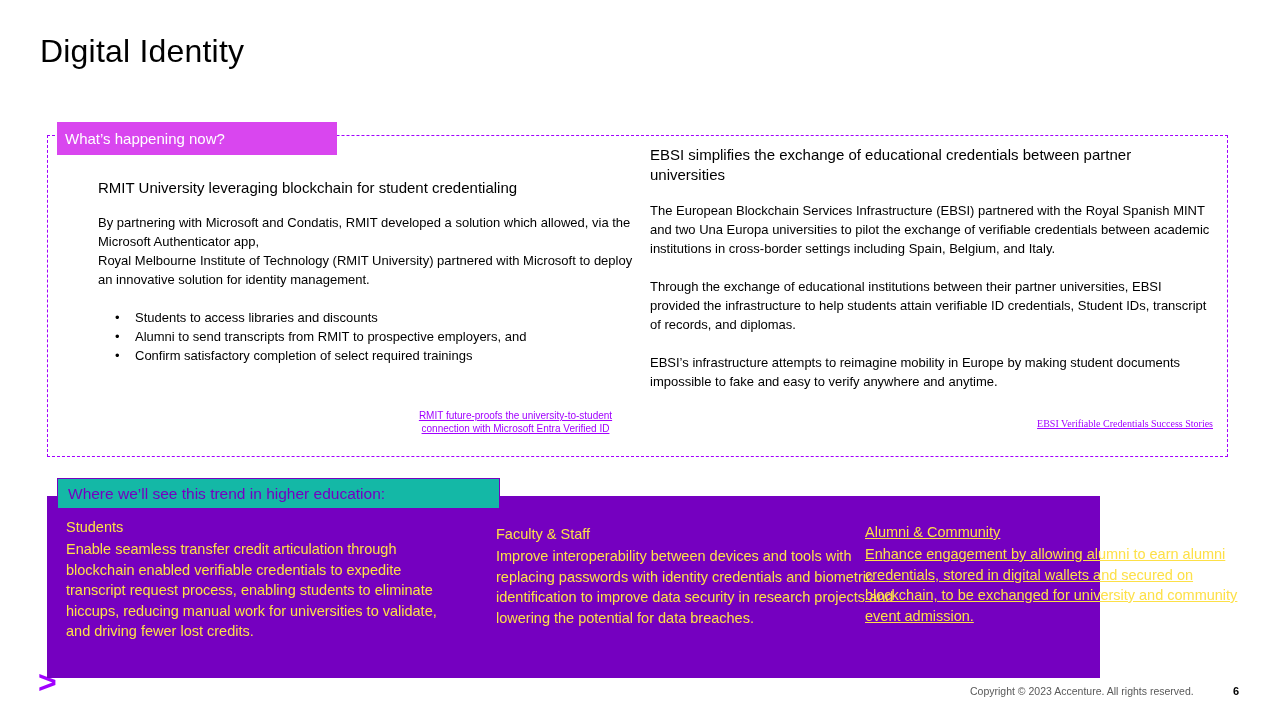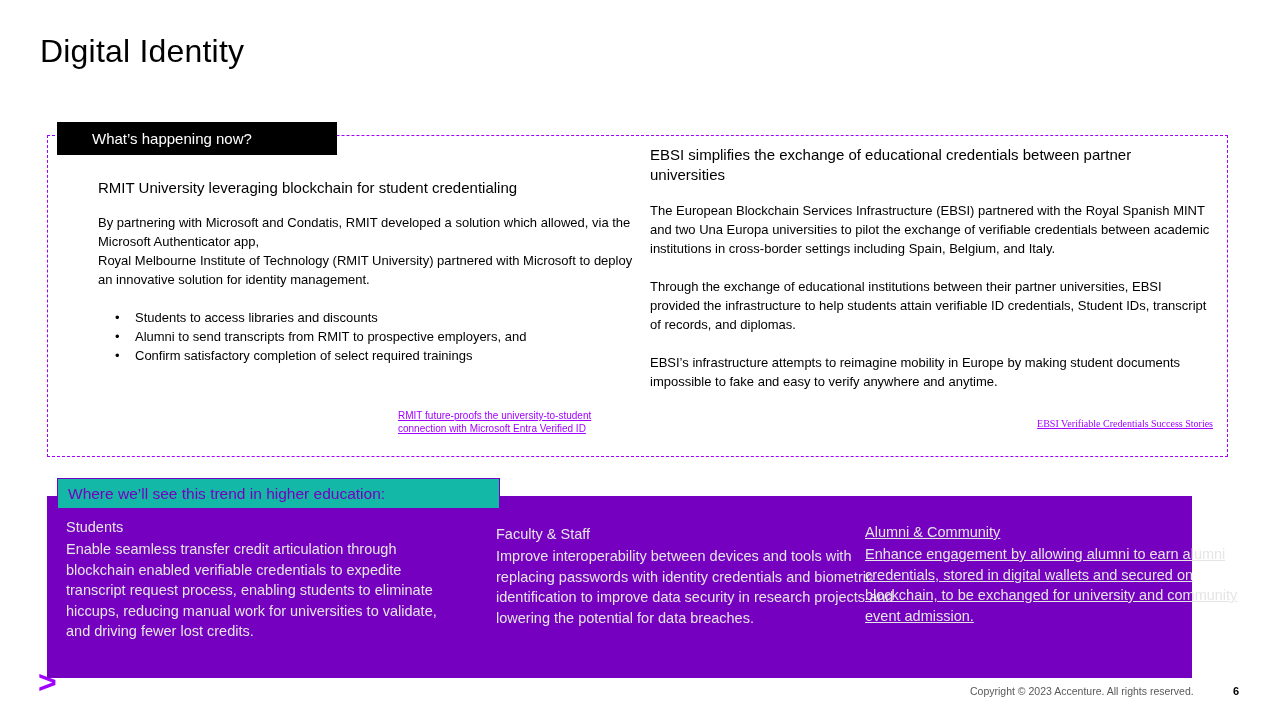--- a/index.html
+++ b/index.html
@@ -11,46 +11,46 @@
     position:absolute;left:40px;top:33px;font-size:32px;font-weight:400;
     letter-spacing:0.2px;color:#000;margin:0;
   }
   
   .dashed-box{
     position:absolute;left:47px;top:135px;width:1181px;height:322px;
     border:1.5px dashed #A100FF;box-sizing:border-box;background:#fff;
   }
   .now-badge{
     position:absolute;left:57px;top:122px;width:280px;height:33px;
-    background:#000000;color:#fff;font-size:15px;line-height:33px;
-    padding-left:35px;box-sizing:border-box;z-index:3;
+    background:#d946ef;color:#fff;font-size:15px;line-height:33px;
+    padding-left:8px;box-sizing:border-box;z-index:3;
   }
   .col-left{position:absolute;left:15px;top:42px;width:548px;margin-left:35px;}
   .col-right{position:absolute;left:602px;top:9px;width:560px;}
   .case-heading{font-size:15px;font-weight:400;margin:0 0 15px 0;line-height:1.35;}
   .case-para{font-size:13px;line-height:19px;margin:0 0 19px 0;}
   .case-para.tight{margin-bottom:0;}
   .bullet-row{display:flex;font-size:13px;line-height:19px;}
   .bullet-glyph{width:37px;padding-left:17px;box-sizing:border-box;}
   .bullet-glyph::before{content:"\2022";}
   .case-link{
     position:absolute;font-size:10px;line-height:13px;color:#A100FF;
-    text-decoration:underline;display:block;
+    text-decoration:underline;text-align:center;display:block;
   }
   .link-left{left:350px;top:273px;width:235px;}
   .link-right{left:950px;top:281px;width:215px;text-align:right;font-family:Liberation Serif, serif;}
   
   .trend-header{
     position:absolute;left:57px;top:478px;width:443px;height:31px;
     background:#14b8a6;border:1px solid #7500C0;box-sizing:border-box;
     color:#7500C0;font-size:15.5px;line-height:29px;padding-left:10px;z-index:2;
   }
   .purple-band{
-    position:absolute;left:47px;top:496px;width:1145px;height:182px;
-    background:#7500C0;color:#e5e5e5;z-index:1;
+    position:absolute;left:47px;top:496px;width:1053px;height:182px;
+    background:#7500C0;color:#fde047;z-index:1;
   }
   .band-col{position:absolute;}
   .band-col-1{left:19px;top:23px;width:392px;}
   .band-col-2{left:425px;top:30px;width:398px;margin-left:24px;}
   .band-col-3{left:818px;top:28px;width:380px;text-decoration:underline;}
   .band-col-title{font-size:14.5px;font-weight:400;margin:0 0 4px 0;}
   .band-col-body{font-size:14.5px;line-height:20.5px;margin:0;}
   
   .accenture-logo{
     position:absolute;left:38px;top:666px;color:#A100FF;

